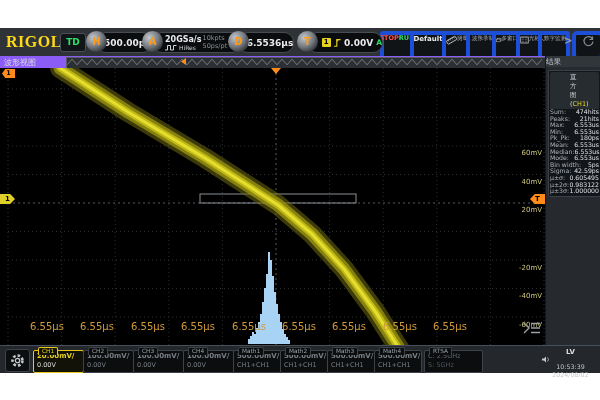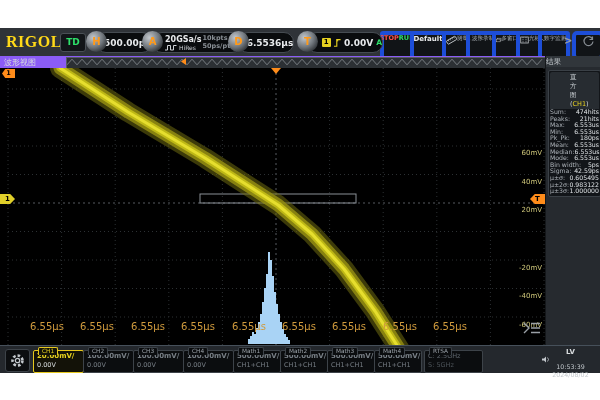--- a/index.html
+++ b/index.html
@@ -85,21 +85,21 @@
     <div class="pill" style="left:152px;width:76px;justify-content:flex-start;padding-left:12px;">
       <div style="text-align:left;">
         <div style="font-size:8px;line-height:9px;">20GSa/s</div>
         <div style="display:flex;align-items:center;gap:2px;">
           <svg width="12" height="7" viewBox="0 0 12 7">
             <path d="M0,6 h2.5 v-4.5 h3 v4.5 h3 v-4.5 h3" fill="none" stroke="#cfd3d7" stroke-width="1"></path>
           </svg>
           <span style="font-size:6px;font-weight:normal;color:#cfd3d7;">HiRes</span>
         </div>
       </div>
-      <div class="sub" style="margin-left:1px;font-weight:bold;">
+      <div class="sub" style="margin-left:1px;">
         <div>10kpts</div>
         <div>50ps/pt</div>
       </div>
     </div>
     <div class="knob" style="left:142px;">A</div>
 
     <div class="pill" style="left:238px;width:54px;">
       <span style="margin-left:8px;">6.5536μs</span>
     </div>
     <div class="knob" style="left:228px;">D</div>

